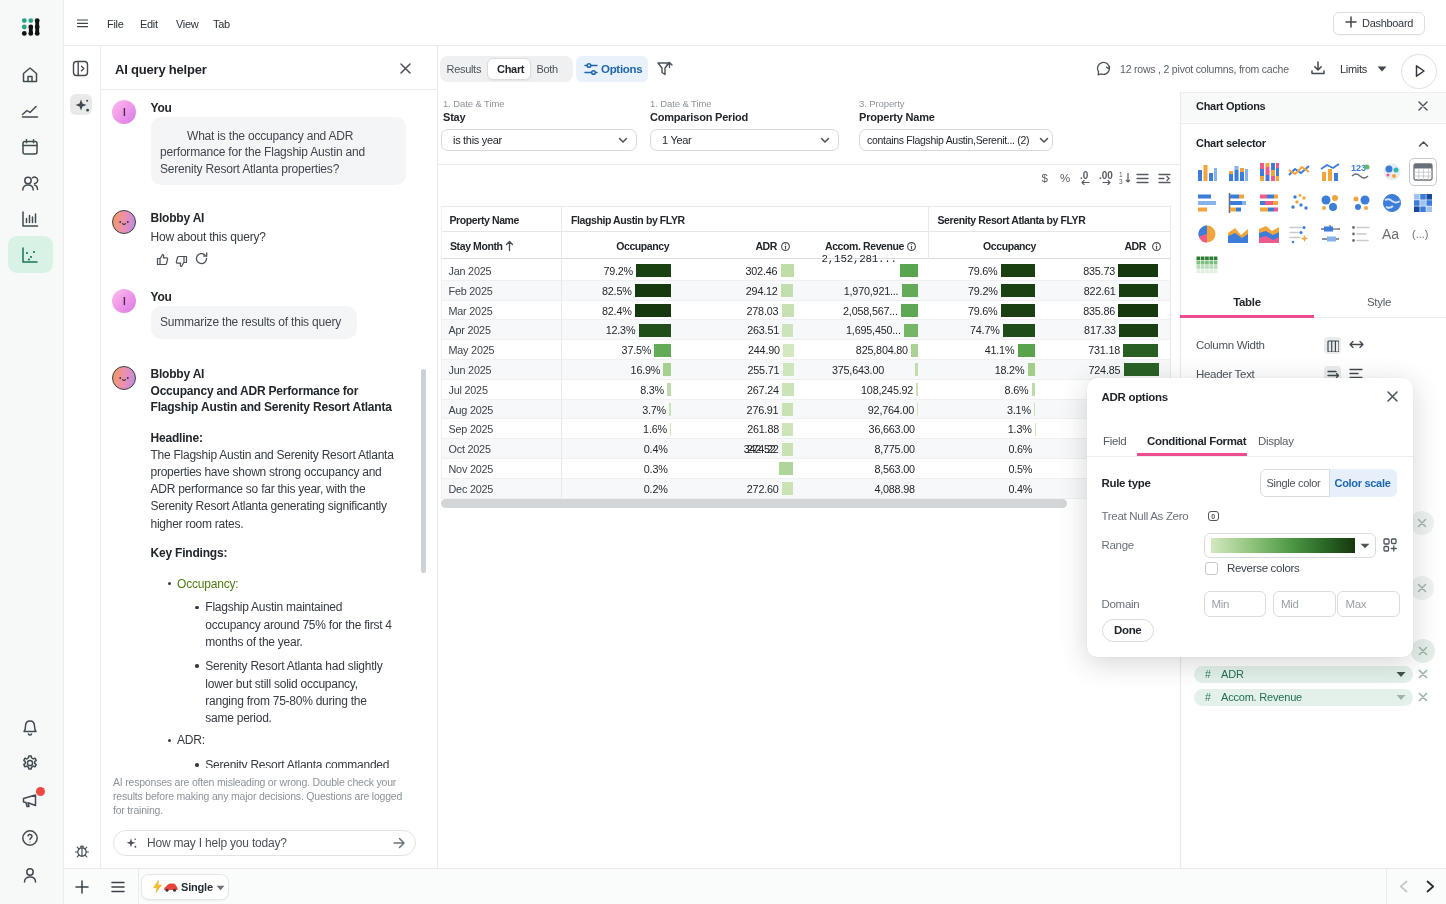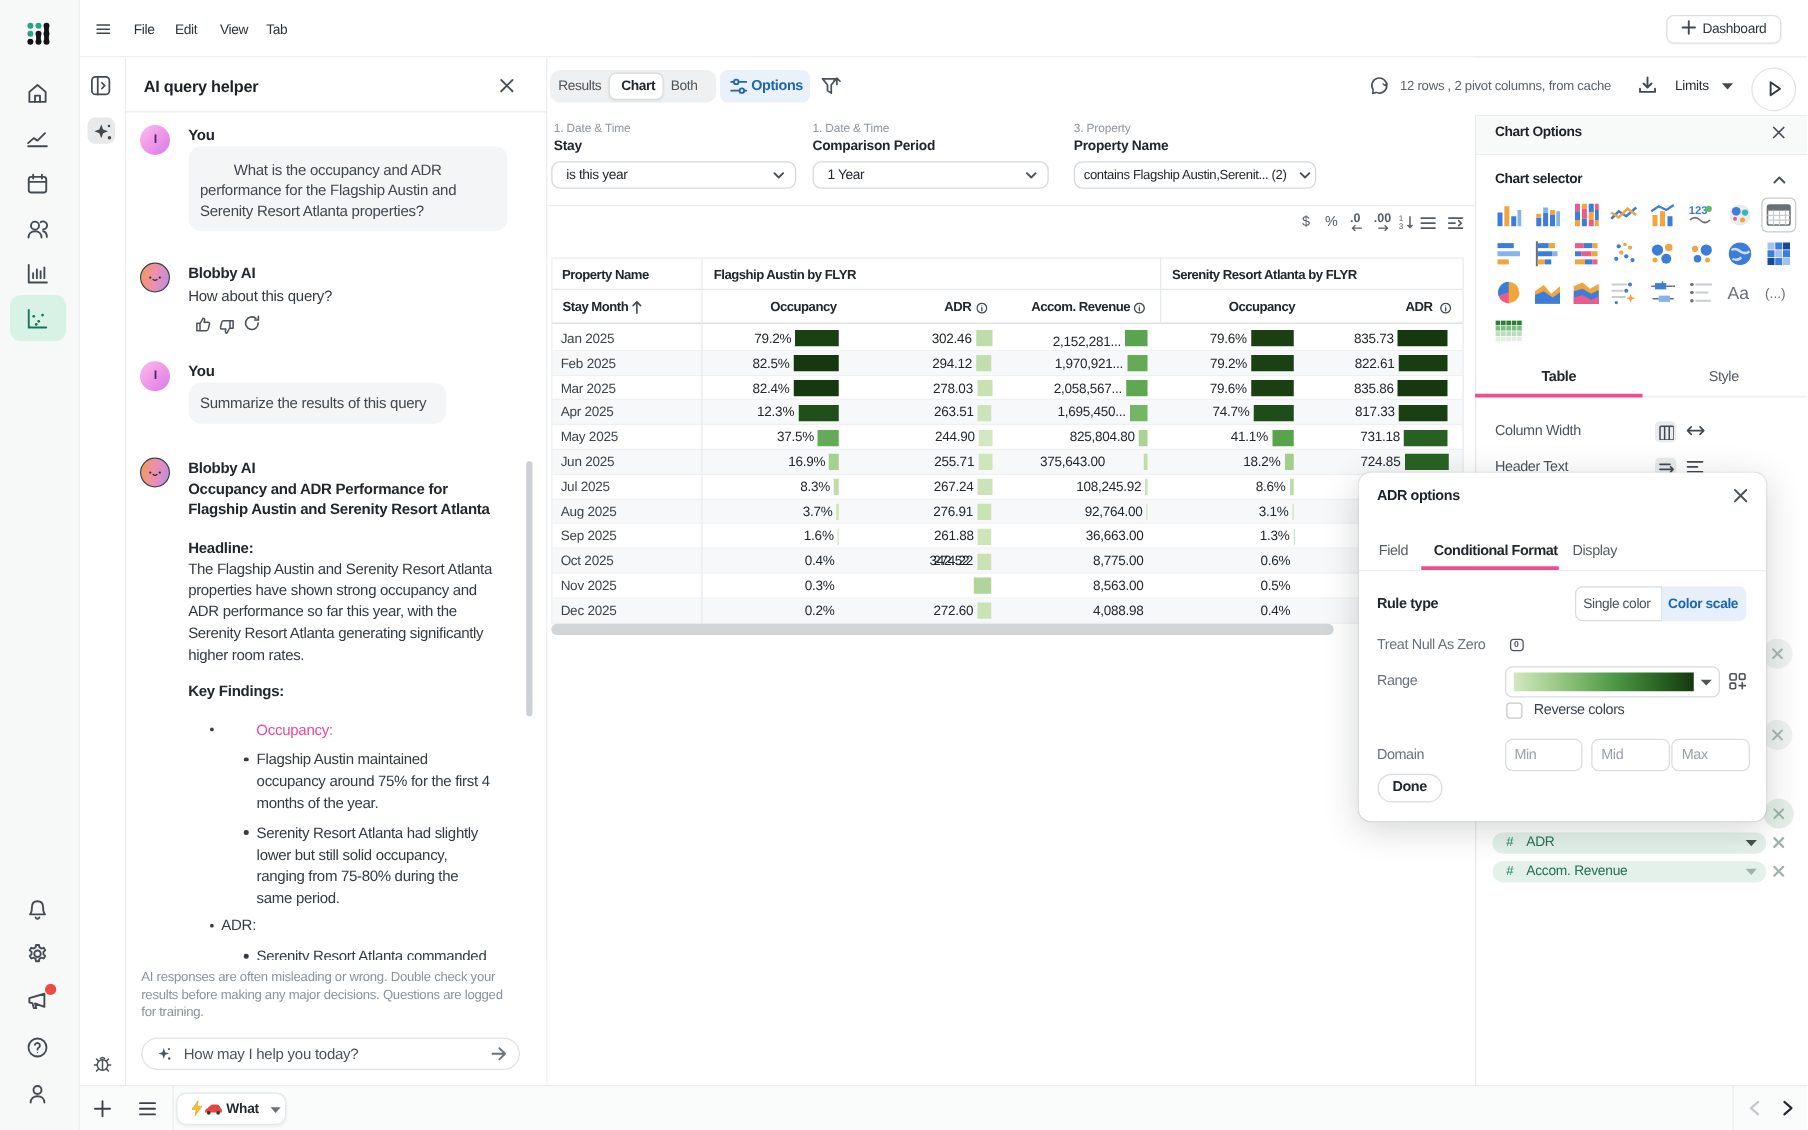--- a/index.html
+++ b/index.html
@@ -150,21 +150,21 @@
 <div class="tx" style="left:150.5px;top:390.5px;transform:translateY(-50%);font-size:12px;color:#22272c;font-weight:700;letter-spacing:-0.2px;">Occupancy and ADR Performance for</div>
 <div class="tx" style="left:150.5px;top:406.5px;transform:translateY(-50%);font-size:12px;color:#22272c;font-weight:700;letter-spacing:-0.2px;">Flagship Austin and Serenity Resort Atlanta</div>
 <div class="tx" style="left:150.5px;top:437.5px;transform:translateY(-50%);font-size:12px;color:#22272c;font-weight:700;letter-spacing:-0.2px;">Headline:</div>
 <div class="tx" style="left:150.5px;top:454.5px;transform:translateY(-50%);font-size:12px;color:#343b42;font-weight:400;letter-spacing:-0.25px;">The Flagship Austin and Serenity Resort Atlanta</div>
 <div class="tx" style="left:150.5px;top:471.8px;transform:translateY(-50%);font-size:12px;color:#343b42;font-weight:400;letter-spacing:-0.25px;">properties have shown strong occupancy and</div>
 <div class="tx" style="left:150.5px;top:489.1px;transform:translateY(-50%);font-size:12px;color:#343b42;font-weight:400;letter-spacing:-0.25px;">ADR performance so far this year, with the</div>
 <div class="tx" style="left:150.5px;top:506.4px;transform:translateY(-50%);font-size:12px;color:#343b42;font-weight:400;letter-spacing:-0.25px;">Serenity Resort Atlanta generating significantly</div>
 <div class="tx" style="left:150.5px;top:523.7px;transform:translateY(-50%);font-size:12px;color:#343b42;font-weight:400;letter-spacing:-0.25px;">higher room rates.</div>
 <div class="tx" style="left:150.5px;top:553px;transform:translateY(-50%);font-size:12px;color:#22272c;font-weight:700;letter-spacing:-0.2px;">Key Findings:</div>
 <div class="ab" style="left:167.7px;top:581.9000000000001px;width:3.6px;height:3.6px;background:#343b42;border-radius:50%;"></div>
-<div class="tx" style="left:177px;top:583.7px;transform:translateY(-50%);font-size:12px;color:#ec4899;font-weight:400;letter-spacing:-0.2px;margin-left:28px;">Occupancy:</div>
+<div class="tx" style="left:177px;top:583.7px;transform:translateY(-50%);font-size:12px;color:#4d7c0f;font-weight:400;letter-spacing:-0.2px;">Occupancy:</div>
 <div class="ab" style="left:195.2px;top:605.6px;width:3.6px;height:3.6px;background:#343b42;border-radius:50%;"></div>
 <div class="tx" style="left:205.3px;top:607.4px;transform:translateY(-50%);font-size:12px;color:#343b42;font-weight:400;letter-spacing:-0.25px;">Flagship Austin maintained</div>
 <div class="tx" style="left:205.3px;top:624.8px;transform:translateY(-50%);font-size:12px;color:#343b42;font-weight:400;letter-spacing:-0.25px;">occupancy around 75% for the first 4</div>
 <div class="tx" style="left:205.3px;top:642.1999999999999px;transform:translateY(-50%);font-size:12px;color:#343b42;font-weight:400;letter-spacing:-0.25px;">months of the year.</div>
 <div class="ab" style="left:195.2px;top:664.3000000000001px;width:3.6px;height:3.6px;background:#343b42;border-radius:50%;"></div>
 <div class="tx" style="left:205.3px;top:666.1px;transform:translateY(-50%);font-size:12px;color:#343b42;font-weight:400;letter-spacing:-0.25px;">Serenity Resort Atlanta had slightly</div>
 <div class="tx" style="left:205.3px;top:683.5px;transform:translateY(-50%);font-size:12px;color:#343b42;font-weight:400;letter-spacing:-0.25px;">lower but still solid occupancy,</div>
 <div class="tx" style="left:205.3px;top:700.9px;transform:translateY(-50%);font-size:12px;color:#343b42;font-weight:400;letter-spacing:-0.25px;">ranging from 75-80% during the</div>
 <div class="tx" style="left:205.3px;top:718.3000000000001px;transform:translateY(-50%);font-size:12px;color:#343b42;font-weight:400;letter-spacing:-0.25px;">same period.</div>
 <div class="ab" style="left:167.7px;top:738.6px;width:3.6px;height:3.6px;background:#343b42;border-radius:50%;"></div>
@@ -291,21 +291,21 @@
       <circle cx="4.5" cy="4.5" r="3.9"></circle>
       <path d="M4.5 4.2 V6.6" stroke-linecap="round"></path>
       <circle cx="4.5" cy="2.6" r="0.5" fill="#454c53" stroke="none"></circle>
     </svg>
 <div class="ab" style="left:441px;top:261.0px;width:728.5px;height:19.8px;background:#fff;border-bottom:1px solid #eef0f2;"></div>
 <div class="tx" style="left:448.5px;top:270.9px;transform:translateY(-50%);font-size:10.8px;color:#3d444c;font-weight:400;letter-spacing:-0.2px;">Jan 2025</div>
 <div class="tx" style="right:813.0000000000001px;top:270.9px;transform:translateY(-50%);font-size:10.8px;color:#22272c;font-weight:400;letter-spacing:-0.2px;">79.2%</div>
 <div class="ab" style="left:636.1999999999999px;top:264.4px;width:34.6px;height:13px;background:#1a4112;"></div>
 <div class="tx" style="right:668.7px;top:270.9px;transform:translateY(-50%);font-size:10.8px;color:#22272c;font-weight:400;letter-spacing:-0.2px;">302.46</div>
 <div class="ab" style="left:780.5px;top:264.4px;width:13.0px;height:13px;background:#bedda9;"></div>
-<div class="tx" style="right:549.1px;top:274px;transform:translateY(-50%);font-size:10.8px;color:#22272c;font-weight:400;letter-spacing:-0.2px;">2,152,281...</div>
+<div class="tx" style="right:549.1px;top:259px;transform:translateY(-50%);font-size:10.8px;color:#22272c;font-weight:400;letter-spacing:-0.2px;font-family:Liberation Mono, monospace;">2,152,281...</div>
 <div class="ab" style="left:900.1px;top:264.4px;width:17.9px;height:13px;background:#59a44e;"></div>
 <div class="tx" style="right:448.5px;top:270.9px;transform:translateY(-50%);font-size:10.8px;color:#22272c;font-weight:400;letter-spacing:-0.2px;">79.6%</div>
 <div class="ab" style="left:1000.7px;top:264.4px;width:34.7px;height:13px;background:#1a4012;"></div>
 <div class="tx" style="right:331.0px;top:270.9px;transform:translateY(-50%);font-size:10.8px;color:#22272c;font-weight:400;letter-spacing:-0.2px;">835.73</div>
 <div class="ab" style="left:1118.2px;top:264.4px;width:40.3px;height:13px;background:#16380e;"></div>
 <div class="ab" style="left:441px;top:280.8px;width:728.5px;height:19.8px;background:#f6f8f9;border-bottom:1px solid #eef0f2;"></div>
 <div class="tx" style="left:448.5px;top:290.7px;transform:translateY(-50%);font-size:10.8px;color:#3d444c;font-weight:400;letter-spacing:-0.2px;">Feb 2025</div>
 <div class="tx" style="right:814.4000000000001px;top:290.7px;transform:translateY(-50%);font-size:10.8px;color:#22272c;font-weight:400;letter-spacing:-0.2px;">82.5%</div>
 <div class="ab" style="left:634.8px;top:284.2px;width:36.0px;height:13px;background:#16380e;"></div>
 <div class="tx" style="right:668.4000000000001px;top:290.7px;transform:translateY(-50%);font-size:10.8px;color:#22272c;font-weight:400;letter-spacing:-0.2px;">294.12</div>
@@ -725,21 +725,21 @@
     <div class="ab" style="left:137.5px;top:868px;width:1px;height:36px;background:#e9ebed;"></div>
 <div class="ab" style="left:141px;top:874px;width:87.5px;height:26px;background:#fff;border:1px solid #e4e7ea;border-radius:8px;box-shadow:0 1px 2px rgba(0,0,0,.05);"></div>
 <svg class="ab" style="left:152px;top:880px" width="11" height="13" viewBox="0 0 11 13">
       <path d="M6.5 0.5 L1.5 7.5 H5 L4 12.5 L9.5 5 H5.8 Z" fill="#f5c02e" stroke="#e09c18" stroke-width="0.5"></path>
     </svg>
     <svg class="ab" style="left:163px;top:882px" width="15" height="10" viewBox="0 0 15 10">
       <path d="M1 8 Q1 5 3 4.5 L5 2.5 Q6 1.5 8 1.5 L10.5 1.5 Q12 1.5 12.8 3 L13.5 4.5 Q14.5 5 14.5 6.5 L14.5 8 Z" fill="#e8453c"></path>
       <circle cx="4" cy="8.2" r="1.5" fill="#33383d"></circle>
       <circle cx="11.5" cy="8.2" r="1.5" fill="#33383d"></circle>
     </svg>
-    <div class="tx" style="left:181px;top:886.7px;transform:translateY(-50%);font-size:11px;color:#262b30;font-weight:700;letter-spacing:-0.2px;">What</div>
+    <div class="tx" style="left:181px;top:886.7px;transform:translateY(-50%);font-size:11px;color:#262b30;font-weight:700;letter-spacing:-0.2px;">Single</div>
 <svg class="ab" style="left:216px;top:884.5px" width="9" height="6" fill="#6a727a">
       <path d="M0.5 0.8 L4.5 5.3 L8.5 0.8 Z"></path>
     </svg>
     <div class="ab" style="left:1386px;top:868px;width:1px;height:36px;background:#e9ebed;"></div>
 <svg class="ab" style="left:1399px;top:880px" width="9" height="13" fill="none" stroke="#c3c8cc" stroke-width="1.7" stroke-linecap="round" stroke-linejoin="round">
       <path d="M7.5 1.5 L1.8 6.5 L7.5 11.5"></path>
     </svg>
     <svg class="ab" style="left:1426px;top:880px" width="9" height="13" fill="none" stroke="#23282d" stroke-width="1.7" stroke-linecap="round" stroke-linejoin="round">
       <path d="M1.5 1.5 L7.2 6.5 L1.5 11.5"></path>
     </svg>

